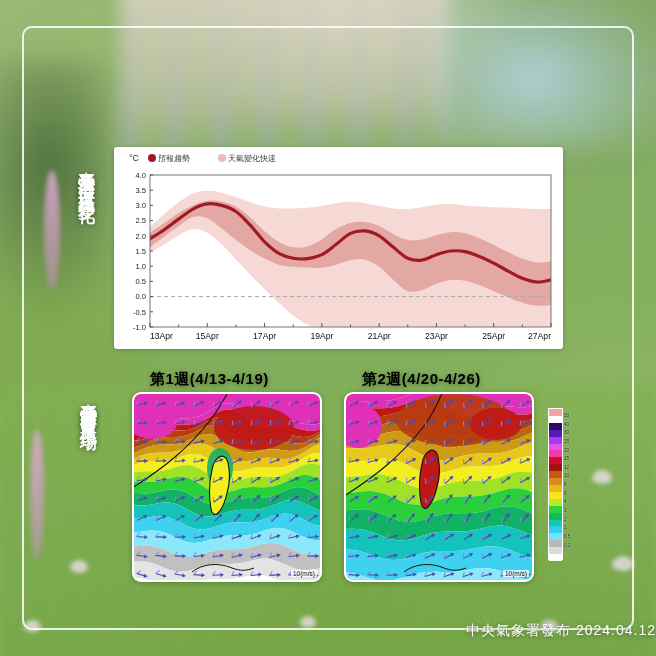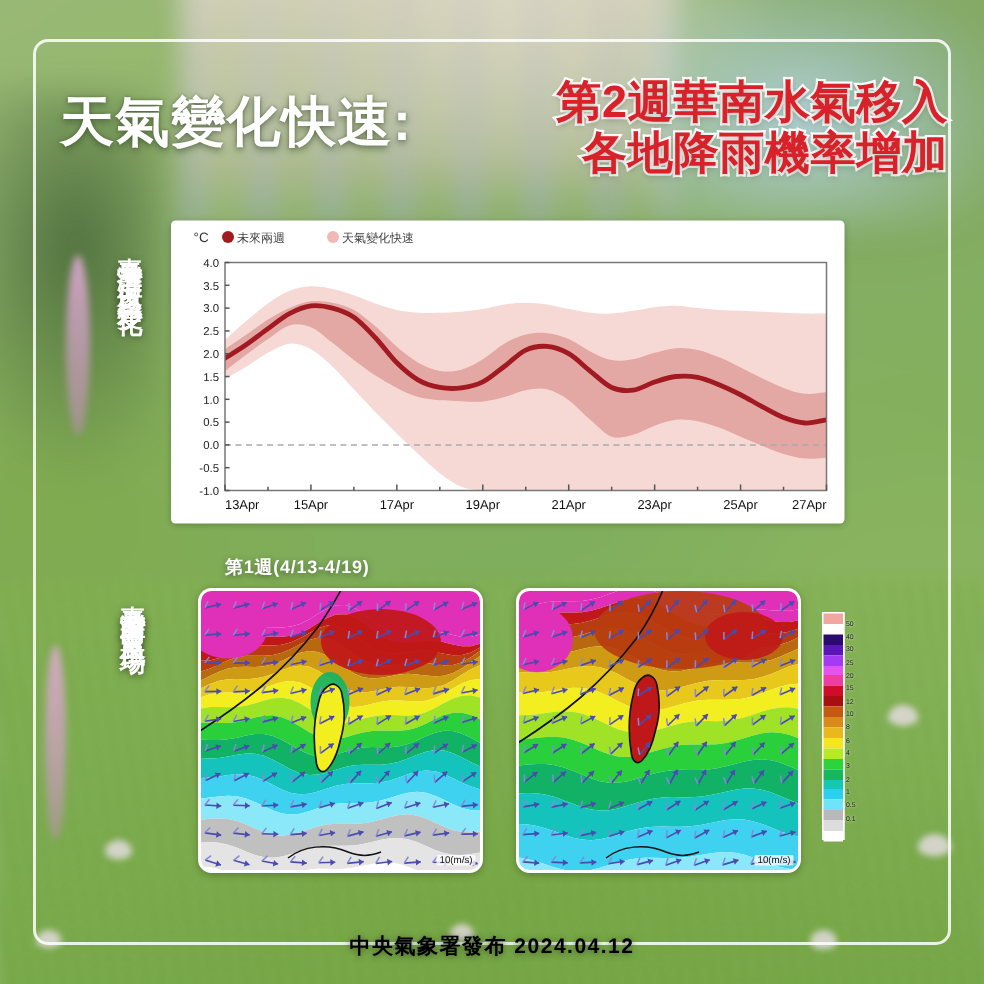--- a/index.html
+++ b/index.html
@@ -120,21 +120,21 @@
   .lg-dot.band  { background: #f0b9b5; }
   .chart-title {
     position: absolute; left: 170px; top: -2px;
     font-size: 15px; font-weight: bold; color: #1a1a1a; letter-spacing: 1px;
   }
   .plot-wrap { position: relative; width: 437px; height: 178px; }
   .plot-svg { display: block; }
 
   
   .map-title {
-    position: absolute; font-size: 12px; font-weight: bold; color: #ffffff;
+    position: absolute; font-size: 15px; font-weight: bold; color: #000000;
     text-shadow: 0 1px 4px rgba(55,75,40,.7); letter-spacing: .5px;
   }
   .map-title-1 { left: 150px; top: 370px; }
   .map-title-2 { left: 362px; top: 370px; }
 
   .map-card {
     position: absolute; top: 392px; width: 190px; height: 190px;
     border-radius: 9px; overflow: hidden;
     border: 2px solid rgba(255,255,255,.9);
     box-shadow: 0 1px 5px rgba(0,0,0,.25);
@@ -163,23 +163,22 @@
   }
   .cbar-label {
     position: absolute; left: 528px; top: 556px; width: 100px;
     text-align: center; font-size: 10px; color: #ffffff; line-height: 1.15;
     text-shadow: 0 1px 3px rgba(55,75,40,.8);
   }
 
   
   .footer {
     position: absolute; left: 0; right: 0; bottom: 16px;
-    text-align: center; font-size: 14px; color: #000000; letter-spacing: 1px;
+    text-align: right; font-size: 14px; color: #ffffff; letter-spacing: 1px;
     text-shadow: 0 1px 4px rgba(55,75,40,.8);
-    font-weight: bold;
   }
 </style>
 </head>
 <body>
 
 <div class="bg">
   <div class="bg-base"></div>
   <div class="bg-bldg"></div>
   <div class="bg-sky"></div>
   <div class="bg-dark-l"></div>
@@ -191,34 +190,29 @@
   <div class="petal" style="left:612px;top:556px;width:22px;height:15px;"></div>
   <div class="petal" style="left:300px;top:616px;width:16px;height:12px;"></div>
   <div class="petal" style="left:540px;top:620px;width:18px;height:13px;"></div>
   <div class="petal" style="left:24px;top:620px;width:17px;height:12px;"></div>
 </div>
 
 <div class="frame"></div>
 
 <div class="page">
 
-  <div class="hdr-main">天氣變化快速:</div>
-  <div class="hdr-red">
-    <div>第2週華南水氣移入</div>
-    <div>各地降雨機率增加</div>
-  </div>
 
   <div class="vlabel vlabel-temp">臺灣溫度逐日變化</div>
   <div class="vlabel vlabel-rain">臺灣雨量及風場</div>
 
   <div class="chart-card">
     <div class="chart-topbar">
       <span class="unit-c">°C</span>
       <span class="lg lg1">
-        <span class="lg-dot solid"></span><span>未來兩週</span>
+        <span class="lg-dot solid"></span><span>預報趨勢</span>
       </span>
       <span class="lg lg2">
         <span class="lg-dot band"></span><span>天氣變化快速</span>
       </span>
     </div>
     <div class="plot-wrap">
       <svg class="plot-svg" id="plot" width="437" height="178" viewBox="0 0 437 178">
           <defs>
             <clipPath id="pclip">
               <rect x="30" y="6" width="401" height="152"></rect>
@@ -274,20 +268,21 @@
           <text x="201.85714285714286" y="170" text-anchor="middle" font-size="8.6" fill="#111" font-family="&quot;Liberation Sans&quot;, sans-serif">19Apr</text>
           <text x="259.1428571428571" y="170" text-anchor="middle" font-size="8.6" fill="#111" font-family="&quot;Liberation Sans&quot;, sans-serif">21Apr</text>
           <text x="316.42857142857144" y="170" text-anchor="middle" font-size="8.6" fill="#111" font-family="&quot;Liberation Sans&quot;, sans-serif">23Apr</text>
           <text x="373.7142857142857" y="170" text-anchor="middle" font-size="8.6" fill="#111" font-family="&quot;Liberation Sans&quot;, sans-serif">25Apr</text>
           <text x="431" y="170" text-anchor="end" font-size="8.6" fill="#111" font-family="&quot;Liberation Sans&quot;, sans-serif">27Apr</text>
         </svg>
     </div>
   </div>
 
   <div class="map-title map-title-1">第1週(4/13-4/19)</div>
+  <div class="map-title map-title-2">第2週(4/20-4/26)</div>
 
   <div class="map-card map-card-1">
     <svg class="map-svg" id="map1" width="186" height="186" viewBox="0 0 186 186">
         <rect x="0" y="0" width="186" height="186" fill="#ffffff"></rect>
         <defs>
           <clipPath id="map1-clip">
             <rect x="0" y="0" width="186" height="186"></rect>
           </clipPath>
         </defs>
         <g clip-path="url(#map1-clip)">

